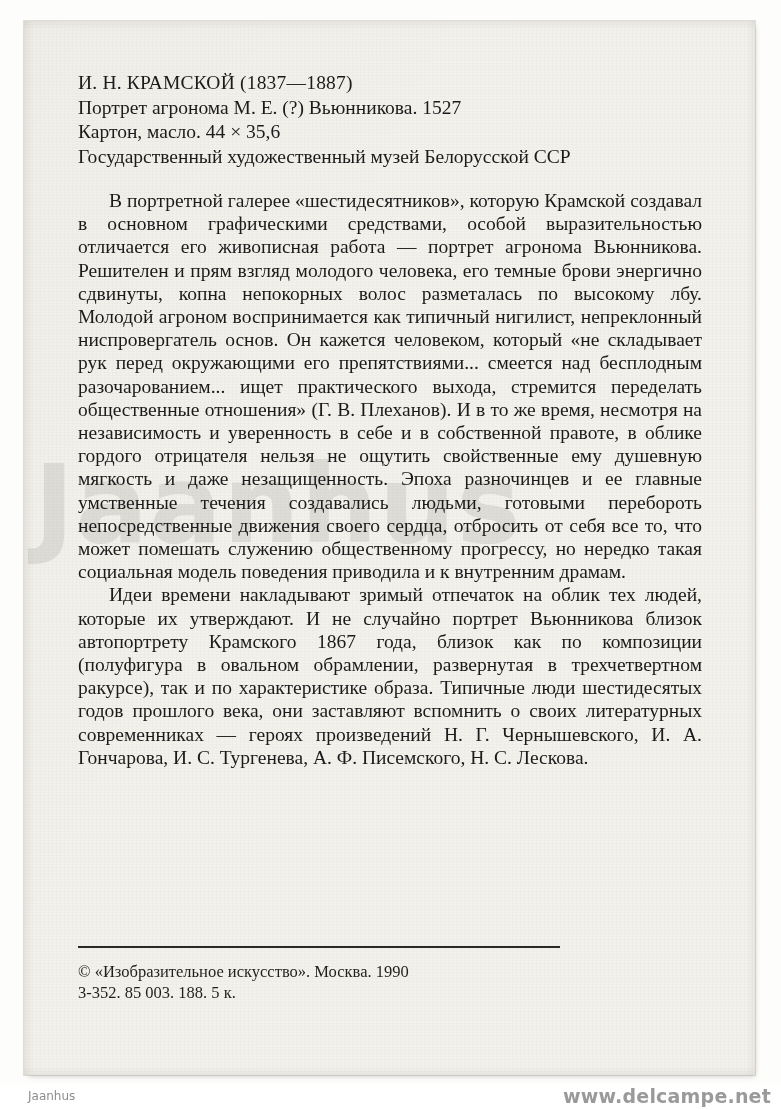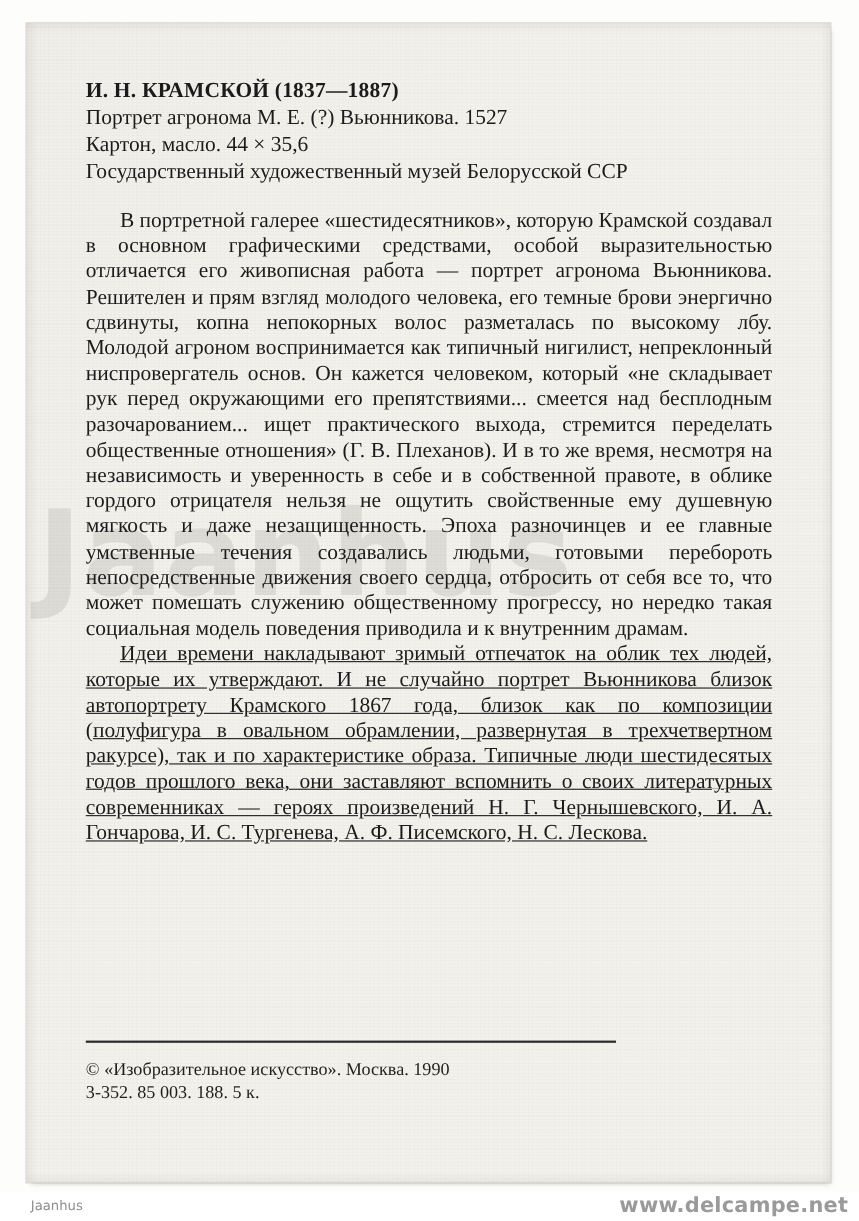--- a/index.html
+++ b/index.html
@@ -85,36 +85,36 @@
   }
 
   
   .hdr-line {
     font-size: 19.5px;
     line-height: 24.5px;
     white-space: nowrap;
   }
   .hdr-line.italic {
   }
-  #hdr-artist { letter-spacing: 0.2px; font-weight: bold; }
+  #hdr-artist { letter-spacing: 0.2px; }
   #header-block { margin-bottom: 0; }
 
   
   #body-block {
     margin-top: 20px;
   }
   .para {
     font-size: 19.5px;
     line-height: 23.2px;
     text-align: justify;
     text-indent: 31px;
     margin: 0;
     hyphens: manual;
   }
-  .para + .para { margin-top: 0; text-decoration: underline; }
+  .para + .para { margin-top: 0; }
 
   
   #footer {
     position: absolute;
     left: 54px;
     top: 925px;
     width: 624px;
   }
   #footer-rule {
     width: 482px;

